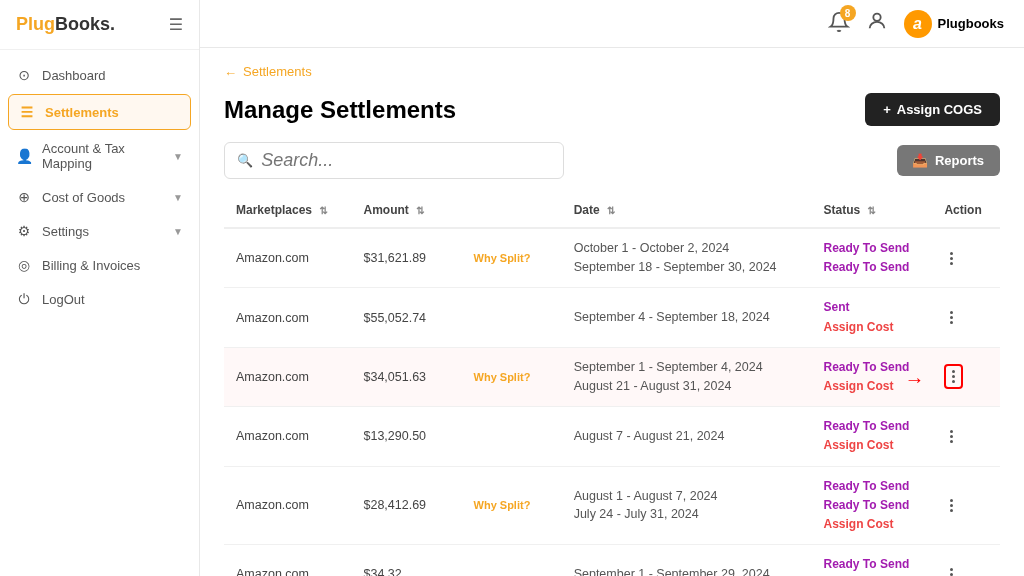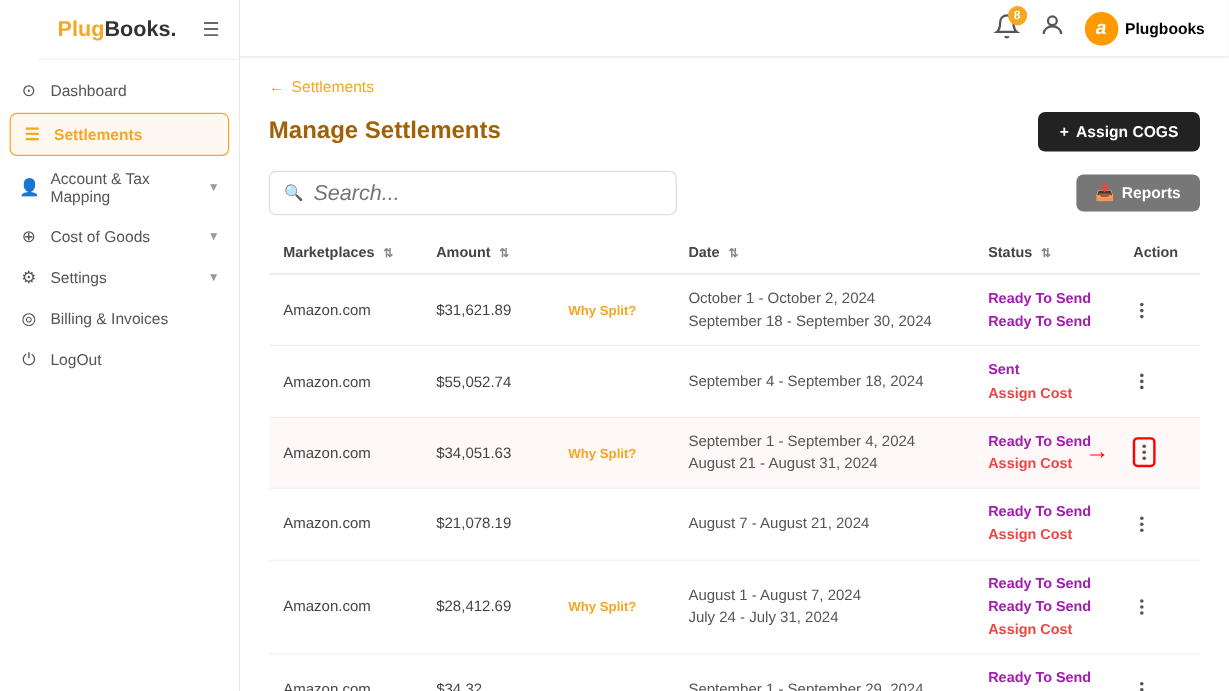--- a/index.html
+++ b/index.html
@@ -1,20 +1,20 @@
 <!DOCTYPE html>
 <html><head>
   <meta charset="utf-8">
   <style>
     * { box-sizing: border-box; margin: 0; padding: 0; }
     body { font-family: -apple-system, BlinkMacSystemFont, 'Segoe UI', sans-serif; font-size: 13px; background: #f5f5f5; display: flex; height: 576px; width: 1024px; overflow: hidden; }
 
     
     .sidebar { width: 200px; background: #fff; border-right: 1px solid #e8e8e8; display: flex; flex-direction: column; flex-shrink: 0; }
-    .sidebar-logo { padding: 14px 16px; border-bottom: 1px solid #f0f0f0; display: flex; align-items: center; justify-content: space-between; margin-left: 32px; }
+    .sidebar-logo { padding: 14px 16px; border-bottom: 1px solid #f0f0f0; display: flex; align-items: center; justify-content: space-between; }
     .logo-text { font-size: 18px; font-weight: 700; color: #333; }
     .logo-plug { color: #f5a623; }
     .logo-books { color: #333; }
     .hamburger { color: #666; font-size: 16px; cursor: pointer; }
     .sidebar-nav { flex: 1; padding: 8px 0; overflow-y: auto; }
     .nav-item { display: flex; align-items: center; padding: 9px 16px; cursor: pointer; color: #555; font-size: 13px; position: relative; }
     .nav-item.active { background: #fff8f0; border: 1.5px solid #f5a623; border-radius: 6px; margin: 2px 8px; color: #f5a623; font-weight: 600; padding: 9px 10px; }
     .nav-item .nav-icon { margin-right: 10px; font-size: 14px; width: 16px; text-align: center; }
     .nav-item .nav-arrow { margin-left: auto; font-size: 10px; color: #999; }
     .nav-item-label { flex: 1; }
@@ -28,21 +28,21 @@
     .user-icon { font-size: 20px; cursor: pointer; color: #555; }
     .amazon-icon { display: flex; align-items: center; gap: 6px; font-size: 13px; font-weight: 600; cursor: pointer; }
     .amazon-logo { width: 28px; height: 28px; background: #ff9900; border-radius: 50%; display: flex; align-items: center; justify-content: center; color: #fff; font-weight: 900; font-size: 14px; font-style: italic; }
 
     
     .content { flex: 1; overflow-y: auto; padding: 16px 24px; background: #fff; }
     .breadcrumb { display: flex; align-items: center; gap: 6px; margin-bottom: 14px; font-size: 13px; color: #f5a623; cursor: pointer; }
 
     
     .page-header { display: flex; align-items: center; justify-content: space-between; margin-bottom: 16px; }
-    .page-title { font-size: 20px; font-weight: 700; color: #a16207; }
+    .page-title { font-size: 24px; font-weight: 700; color: #000000; }
     .assign-cogs-btn { background: #222; color: #fff; border: none; padding: 9px 18px; border-radius: 6px; cursor: pointer; font-size: 13px; font-weight: 600; display: flex; align-items: center; gap: 6px; }
 
     
     .toolbar { display: flex; align-items: center; justify-content: space-between; margin-bottom: 14px; }
     .search-box { display: flex; align-items: center; background: #fff; border: 1px solid #ddd; border-radius: 6px; padding: 7px 12px; width: 340px; gap: 8px; }
     .search-icon { color: #aaa; font-size: 13px; }
     .search-input { border: none; outline: none; font-size: 18px; color: #b91c1c; width: 100%; background: transparent; font-style: italic; }
     .reports-btn { background: #777; color: #fff; border: none; padding: 8px 16px; border-radius: 6px; cursor: pointer; font-size: 13px; font-weight: 600; display: flex; align-items: center; gap: 6px; }
 
     
@@ -216,21 +216,21 @@
                 <span class="red-arrow" style="position: absolute; left: -28px; top: 50%; transform: translateY(-50%);">→</span>
                 <button class="dots-btn dots-btn-highlighted">
                   <span class="dot"></span>
                   <span class="dot"></span>
                   <span class="dot"></span>
                 </button>
               </td>
             </tr>
             <tr>
               <td>Amazon.com</td>
-              <td class="amount-cell">$21,078.19</td>
+              <td class="amount-cell">$13,290.50</td>
               <td class="date-cell">August 7 - August 21, 2024</td>
               <td class="status-cell">
                 <span class="status-ready" style="display: block;">Ready To Send</span>
                 <span class="status-assign" style="display: block;">Assign Cost</span>
               </td>
               <td class="action-cell" style="position: relative;">
                 <button class="dots-btn">
                   <span class="dot"></span>
                   <span class="dot"></span>
                   <span class="dot"></span>

